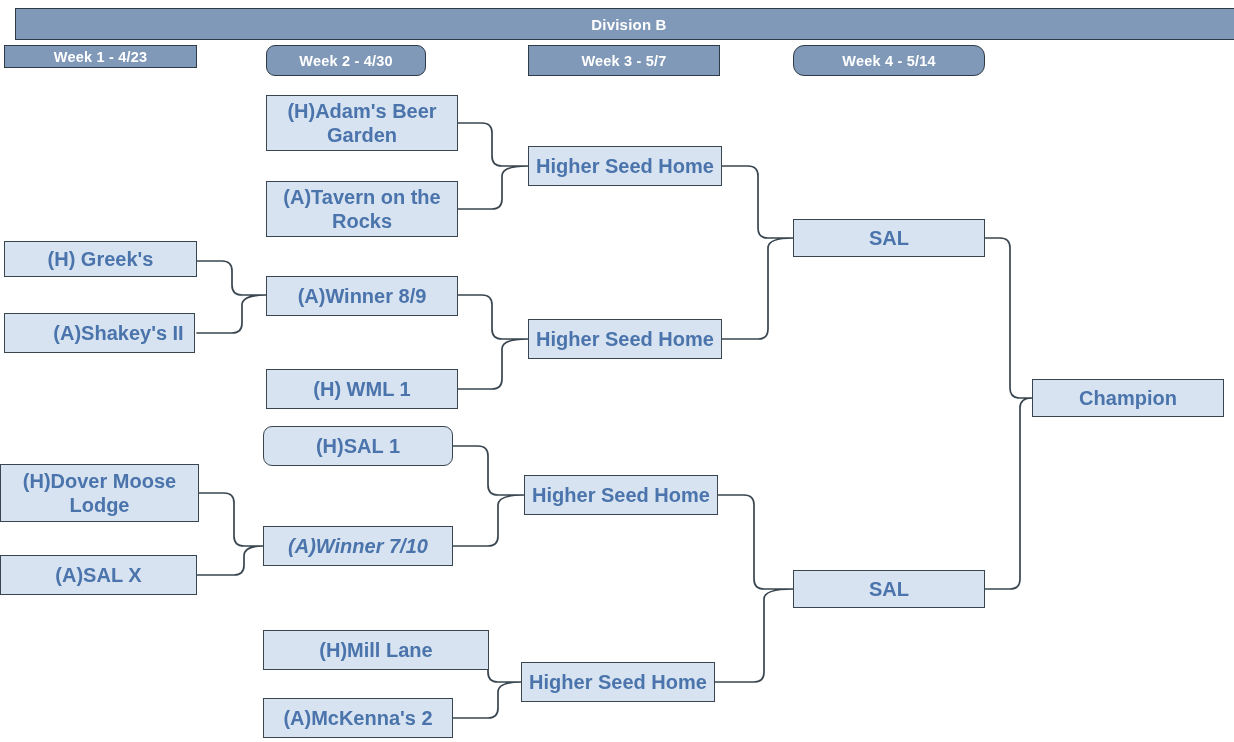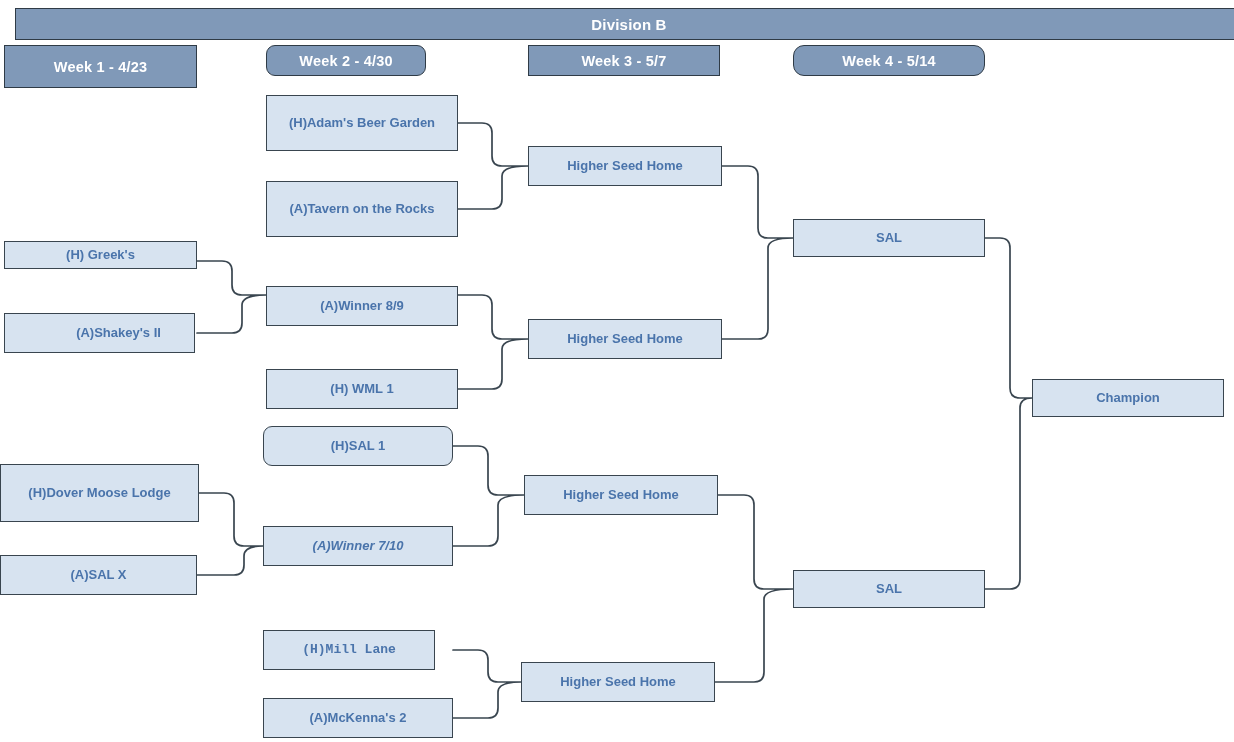--- a/index.html
+++ b/index.html
@@ -53,21 +53,21 @@
     position: absolute;
     box-sizing: border-box;
     background: #d7e3f0;
     border: 1.6px solid #39454f;
     display: flex;
     align-items: center;
     justify-content: center;
     text-align: center;
     color: #4a74ab;
     font-weight: bold;
-    font-size: 13px;
+    font-size: 20px;
     line-height: 1.22;
     padding: 2px 6px;
     z-index: 2;
   }
 
   
   #connectors {
     position: absolute;
     left: 0;
     top: 0;
@@ -87,21 +87,21 @@
 </head>
 <body>
 
 <div id="bracket-root">
 
   <div class="division-bar" style="left: 2px; top: 8px; width: 1228px; height: 32px;">
     <span>Division B</span>
   </div>
 
   <div id="week-bars">
-      <div class="week-bar" style="left: 4px; top: 45px; width: 193px; height: 43px;">
+      <div class="week-bar" style="left: 4px; top: 45px; width: 193px; height: 23px;">
         <span>Week 1 - 4/23</span>
       </div>
       <div class="week-bar" style="left: 266px; top: 45px; width: 160px; height: 31px; border-radius: 9px;">
         <span>Week 2 - 4/30</span>
       </div>
       <div class="week-bar" style="left: 528px; top: 45px; width: 192px; height: 31px;">
         <span>Week 3 - 5/7</span>
       </div>
       <div class="week-bar" style="left: 793px; top: 45px; width: 192px; height: 31px; border-radius: 11px;">
         <span>Week 4 - 5/14</span>
@@ -114,51 +114,51 @@
       <path d="M 458,123 L 482,123 Q 492,123 492,133 L 492,156 Q 492,166 502,166 L 528,166 Q 502,166 502,176 L 502,199 Q 502,209 492,209 L 458,209"></path>
       <path d="M 458,295 L 482,295 Q 492,295 492,305 L 492,329 Q 492,339 502,339 L 528,339 Q 502,339 502,349 L 502,379 Q 502,389 492,389 L 458,389"></path>
       <path d="M 453,446 L 478,446 Q 488,446 488,456 L 488,485 Q 488,495 498,495 L 524,495 Q 498,495 498,505 L 498,536 Q 498,546 488,546 L 453,546"></path>
       <path d="M 453,650 L 478,650 Q 488,650 488,660 L 488,672 Q 488,682 498,682 L 521,682 Q 498,682 498,692 L 498,708 Q 498,718 488,718 L 453,718"></path>
       <path d="M 722,166 L 748,166 Q 758,166 758,176 L 758,228 Q 758,238 768,238 L 793,238 Q 768,238 768,248 L 768,329 Q 768,339 758,339 L 722,339"></path>
       <path d="M 718,495 L 744,495 Q 754,495 754,505 L 754,579 Q 754,589 764,589 L 793,589 Q 764,589 764,599 L 764,672 Q 764,682 754,682 L 715,682"></path>
       <path d="M 985,238 L 1000,238 Q 1010,238 1010,248 L 1010,388 Q 1010,398 1020,398 L 1032,398 Q 1020,398 1020,408 L 1020,579 Q 1020,589 1010,589 L 985,589"></path>
     </svg>
 
   <div id="slots">
-      <div class="slot" style="left: 4px; top: 241px; width: 193px; height: 28px;">
+      <div class="slot" style="left: 4px; top: 241px; width: 193px; height: 36px;">
         <span>(H) Greek's</span>
       </div>
       <div class="slot" style="left: 4px; top: 313px; width: 191px; height: 40px; padding-left: 44px;">
         <span>(A)Shakey's II</span>
       </div>
       <div class="slot" style="left: 0px; top: 464px; width: 199px; height: 58px;">
         <span>(H)Dover Moose Lodge</span>
       </div>
       <div class="slot" style="left: 0px; top: 555px; width: 197px; height: 40px;">
         <span>(A)SAL X</span>
       </div>
       <div class="slot" style="left: 266px; top: 95px; width: 192px; height: 56px;">
         <span>(H)Adam's Beer Garden</span>
       </div>
       <div class="slot" style="left: 266px; top: 181px; width: 192px; height: 56px;">
         <span>(A)Tavern on the Rocks</span>
       </div>
-      <div class="slot" style="left: 266px; top: 286px; width: 192px; height: 40px; text-align: center;">
+      <div class="slot" style="left: 266px; top: 276px; width: 192px; height: 40px; text-align: center;">
         <span>(A)Winner 8/9</span>
       </div>
       <div class="slot" style="left: 266px; top: 369px; width: 192px; height: 40px;">
         <span>(H) WML 1</span>
       </div>
       <div class="slot" style="left: 263px; top: 426px; width: 190px; height: 40px; border-radius: 9px;">
         <span>(H)SAL 1</span>
       </div>
       <div class="slot" style="left: 263px; top: 526px; width: 190px; height: 40px; font-style: italic;">
         <span>(A)Winner 7/10</span>
       </div>
-      <div class="slot" style="left: 263px; top: 630px; width: 172px; height: 40px; font-family: Liberation Mono, monospace;">
+      <div class="slot" style="left: 263px; top: 630px; width: 226px; height: 40px;">
         <span>(H)Mill Lane</span>
       </div>
       <div class="slot" style="left: 263px; top: 698px; width: 190px; height: 40px;">
         <span>(A)McKenna's 2</span>
       </div>
       <div class="slot" style="left: 528px; top: 146px; width: 194px; height: 40px;">
         <span>Higher Seed Home</span>
       </div>
       <div class="slot" style="left: 528px; top: 319px; width: 194px; height: 40px;">
         <span>Higher Seed Home</span>

